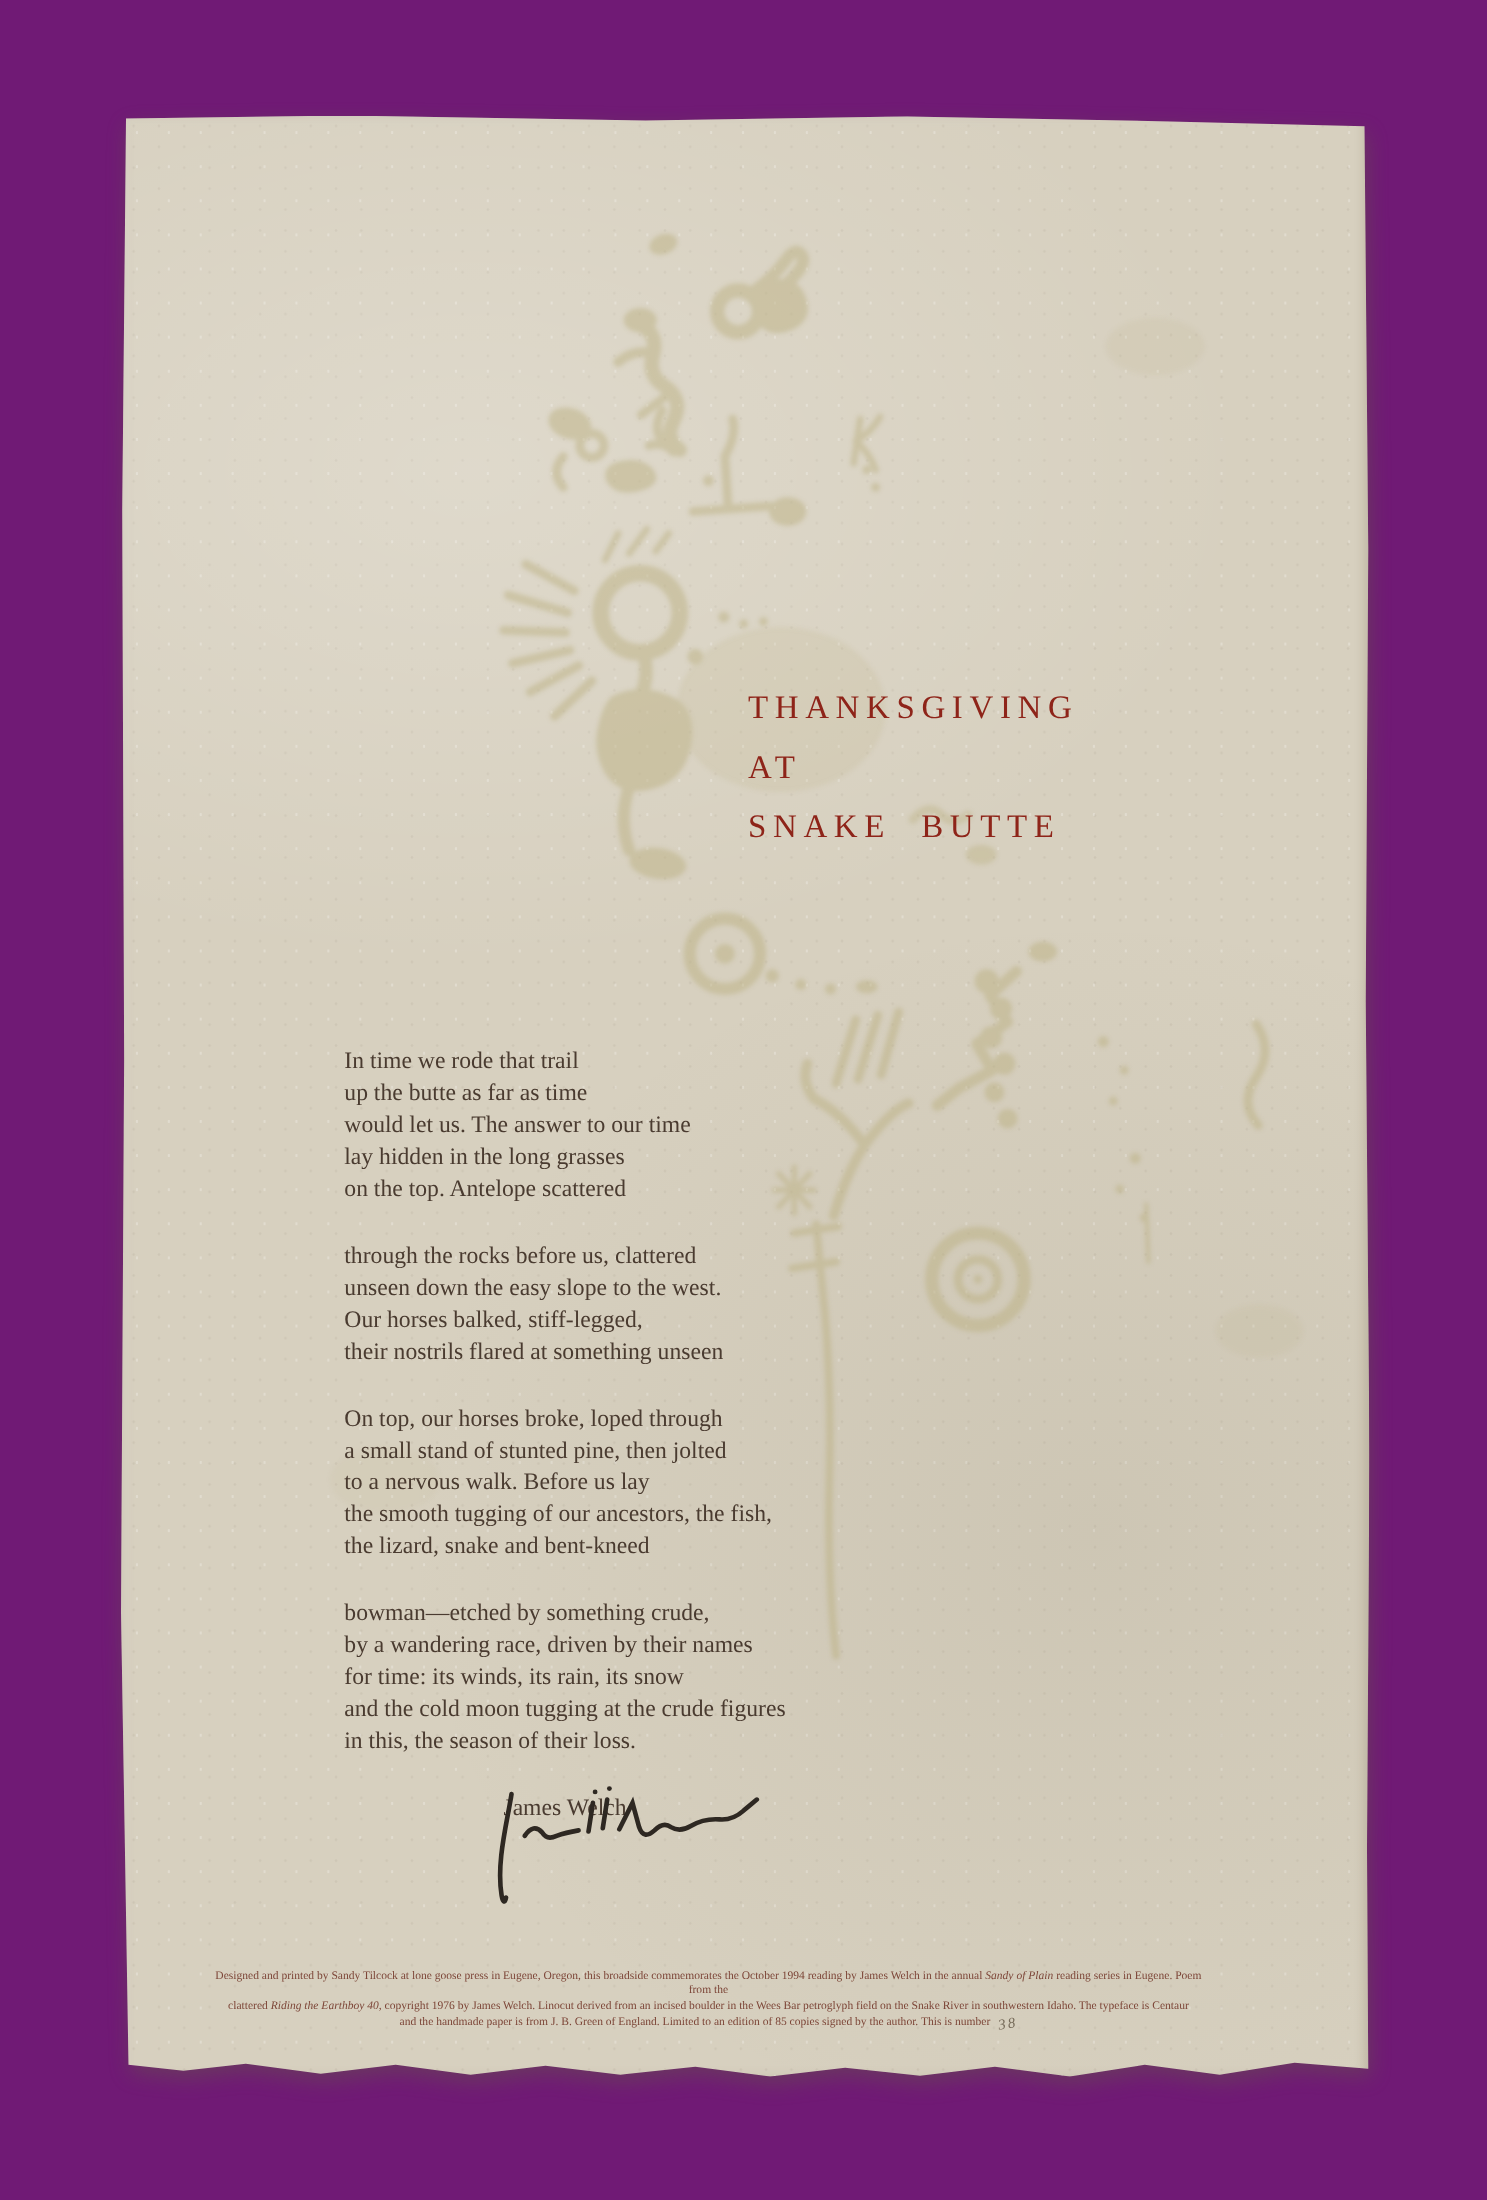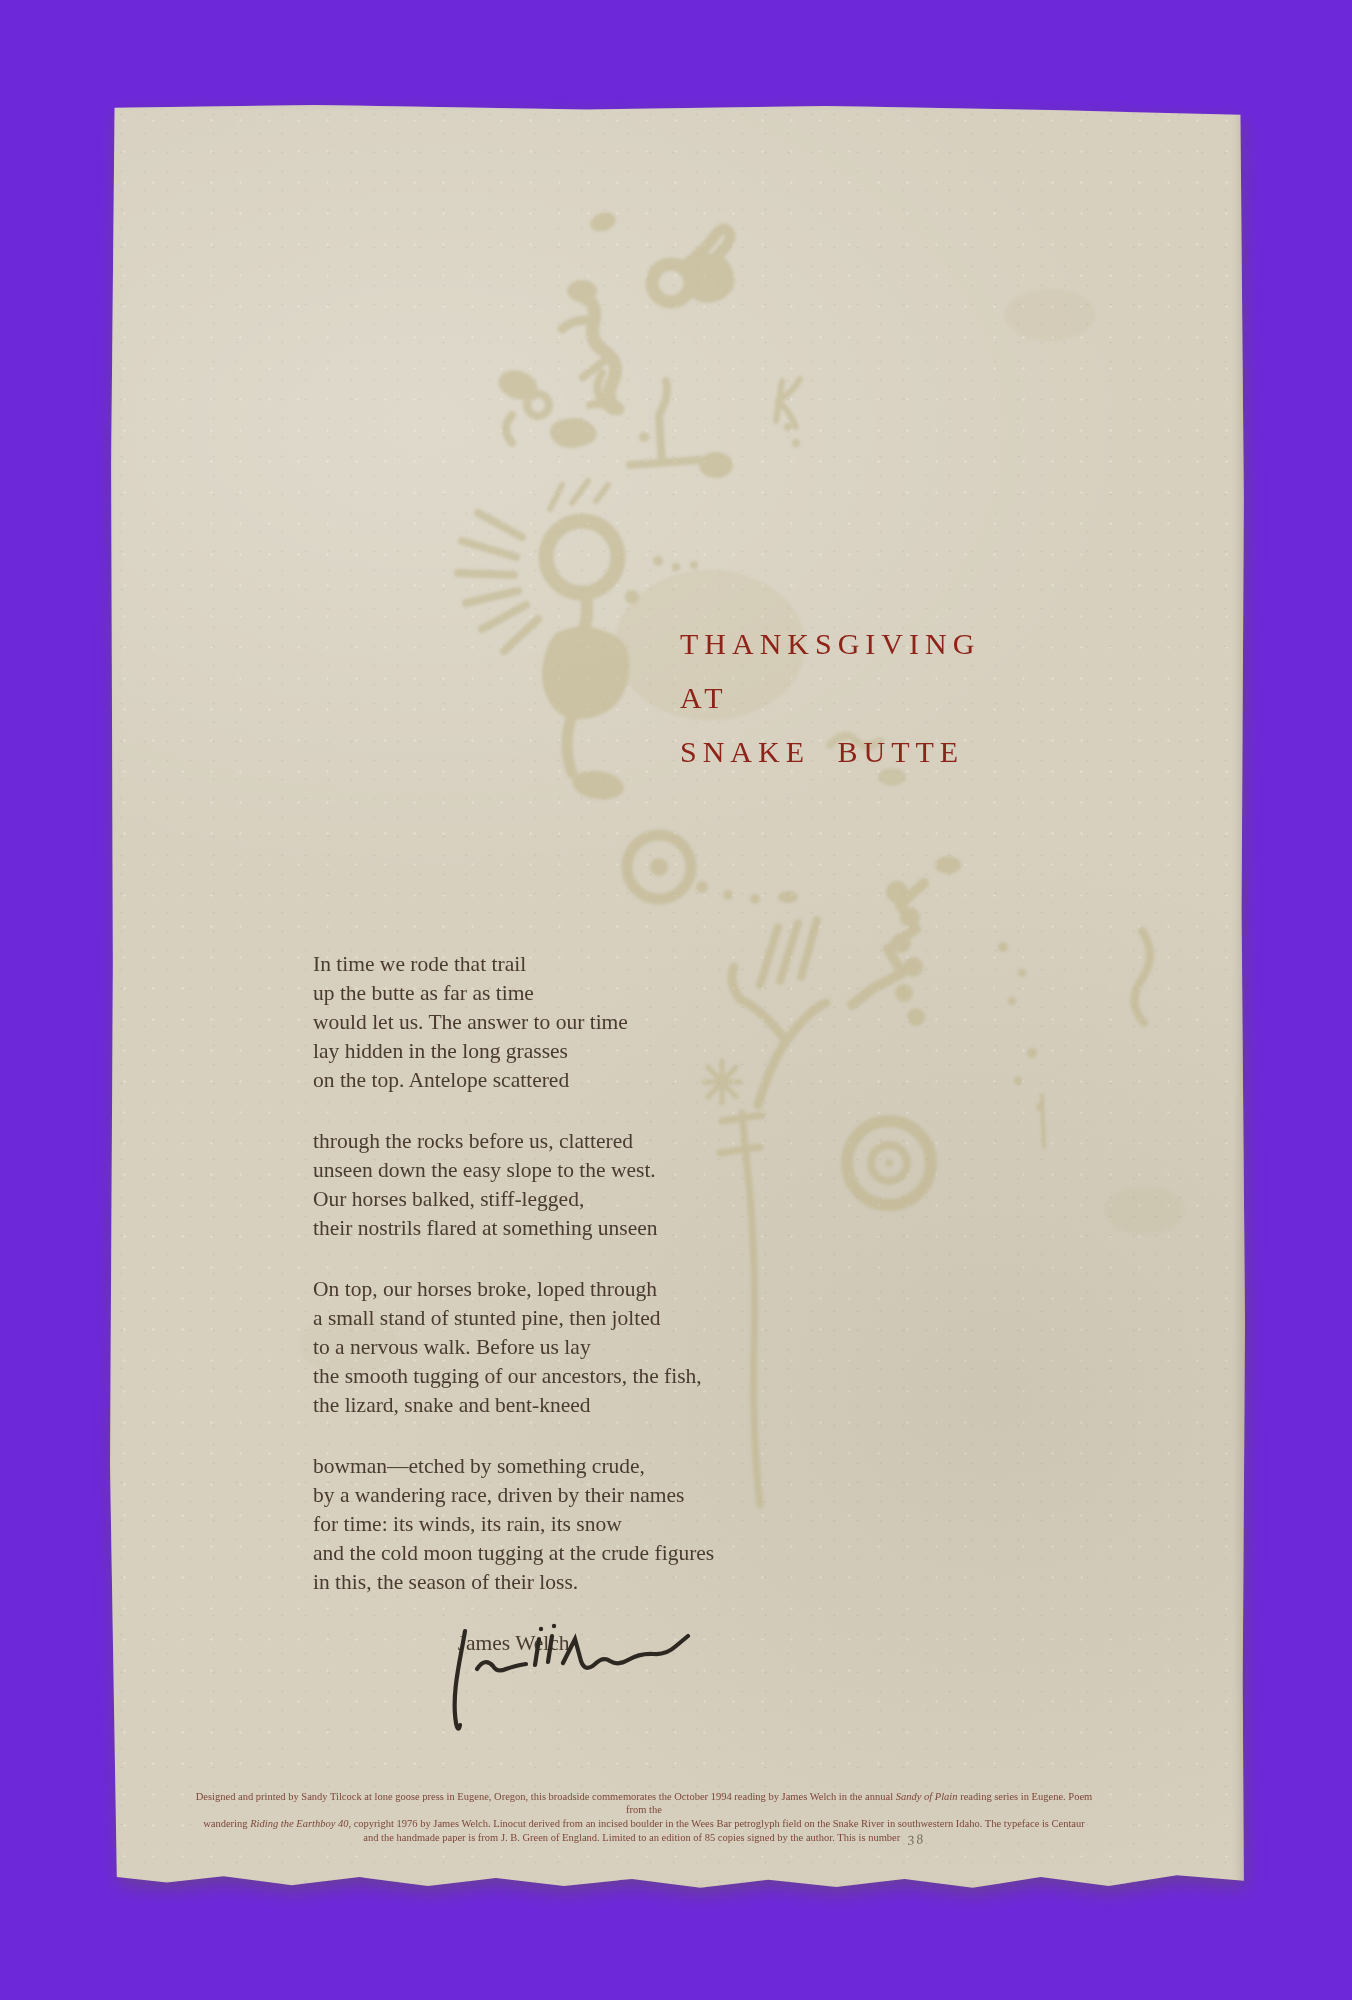--- a/index.html
+++ b/index.html
@@ -1,16 +1,16 @@
 <!DOCTYPE html>
 <html><head>
 <meta charset="utf-8">
 <style>
   html,body{margin:0;padding:0;background:#ffffff;}
-  .stage{position:relative;width:1352px;height:2000px;background:#6d28d9;overflow:hidden;
+  .stage{position:relative;width:1352px;height:2000px;background:#701a75;overflow:hidden;
          font-family:"Liberation Serif", serif;}
   .paper-wrap{position:absolute;left:110px;top:105px;width:1135px;height:1790px;
 ted      transform:rotate(0.4deg);transform-origin:50% 50%;
       filter:drop-shadow(2px 7px 9px rgba(100,90,70,.45));}
   .paper{position:absolute;inset:0;
       background-image:
         radial-gradient(1100px 700px at 28% 18%, rgba(255,255,255,.20), rgba(255,255,255,0) 65%),
         radial-gradient(900px 800px at 78% 72%, rgba(118,108,84,.10), rgba(118,108,84,0) 70%),
         radial-gradient(rgba(120,110,90,.10) 1px, transparent 1.5px),
         radial-gradient(rgba(255,255,255,.25) 1px, transparent 1.4px);
@@ -169,19 +169,19 @@
           <path d="M104 22 l-4 26"></path>
           <path d="M117 19 l-4 26"></path>
           <circle cx="106" cy="12" r="2.2" fill="#2e2822" stroke="none"></circle>
           <circle cx="119" cy="9" r="2.2" fill="#2e2822" stroke="none"></circle>
           <path d="M128 46 l12 -24 l6 22 q4 12 14 3 q8 -8 15 -3 q8 5 18 -1 q12 -7 26 -6 q12 1 22 -8 l12 -10"></path>
         </g>
       </svg>
 
       <div class="colophon">
         <div class="cl"><span>Designed and printed by Sandy Tilcock at lone goose press in Eugene, Oregon, this broadside commemorates the October 1994 reading by James Welch in the annual </span><span class="it">Sandy of Plain</span><span> reading series in Eugene. Poem from the</span></div>
-        <div class="cl"><span>wandering </span><span class="it">Riding the Earthboy 40</span><span>, copyright 1976 by James Welch. Linocut derived from an incised boulder in the Wees Bar petroglyph field on the Snake River in southwestern Idaho. The typeface is Centaur</span></div>
+        <div class="cl"><span>clattered </span><span class="it">Riding the Earthboy 40</span><span>, copyright 1976 by James Welch. Linocut derived from an incised boulder in the Wees Bar petroglyph field on the Snake River in southwestern Idaho. The typeface is Centaur</span></div>
         <div class="cl"><span>and the handmade paper is from J. B. Green of England. Limited to an edition of 85 copies signed by the author. This is number</span><span class="edition">38</span></div>
       </div>
 
     </div>
   </div>
 </div>
 
 </body></html>

